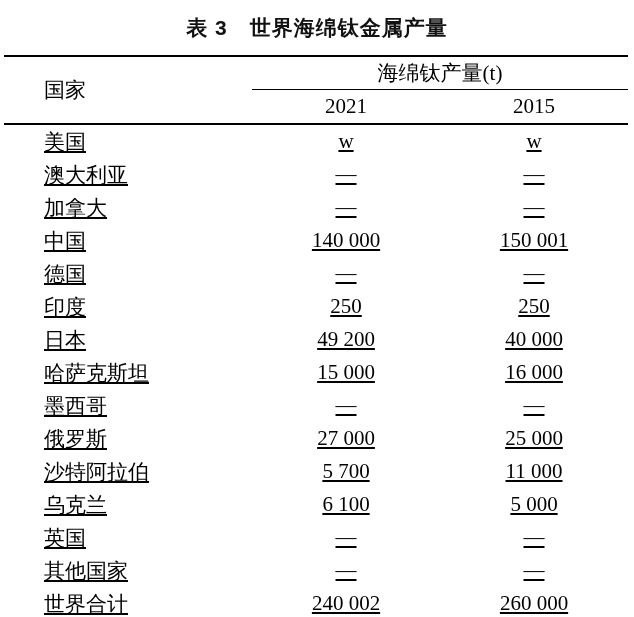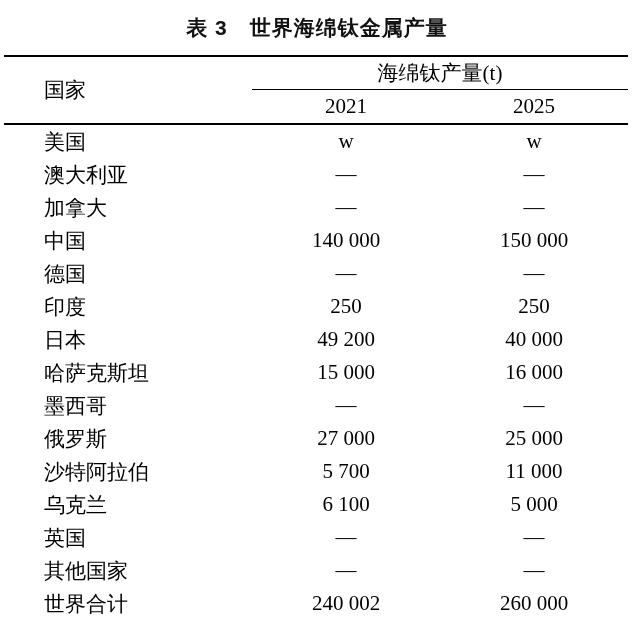--- a/index.html
+++ b/index.html
@@ -54,20 +54,21 @@
     text-align: center;
     height: 32px;
     border-bottom: 1.2px solid #000;
   }
   tr.year-row th {
     height: 33px;
     border-bottom: 2.5px solid #000;
   }
   tbody td {
     height: 33px;
+    text-decoration: underline;
   }
   tbody td.country-cell {
     text-align: left;
     padding-left: 40px;
   }
   tbody td.value-cell {
     text-align: center;
   }
 </style>
 </head>
@@ -83,21 +84,21 @@
       <col class="c-year">
       <col class="c-year">
     </colgroup>
     <thead>
       <tr>
         <th class="country-head" rowspan="2">国家</th>
         <th class="group-head" colspan="2">海绵钛产量(t)</th>
       </tr>
       <tr class="year-row">
         <th>2021</th>
-        <th>2025</th>
+        <th>2015</th>
       </tr>
     </thead>
     <tbody>
         <tr>
           <td class="country-cell">美国</td>
           <td class="value-cell">w</td>
           <td class="value-cell">w</td>
         </tr>
         <tr>
           <td class="country-cell">澳大利亚</td>
@@ -105,21 +106,21 @@
           <td class="value-cell">—</td>
         </tr>
         <tr>
           <td class="country-cell">加拿大</td>
           <td class="value-cell">—</td>
           <td class="value-cell">—</td>
         </tr>
         <tr>
           <td class="country-cell">中国</td>
           <td class="value-cell">140 000</td>
-          <td class="value-cell">150 000</td>
+          <td class="value-cell">150 001</td>
         </tr>
         <tr>
           <td class="country-cell">德国</td>
           <td class="value-cell">—</td>
           <td class="value-cell">—</td>
         </tr>
         <tr>
           <td class="country-cell">印度</td>
           <td class="value-cell">250</td>
           <td class="value-cell">250</td>

